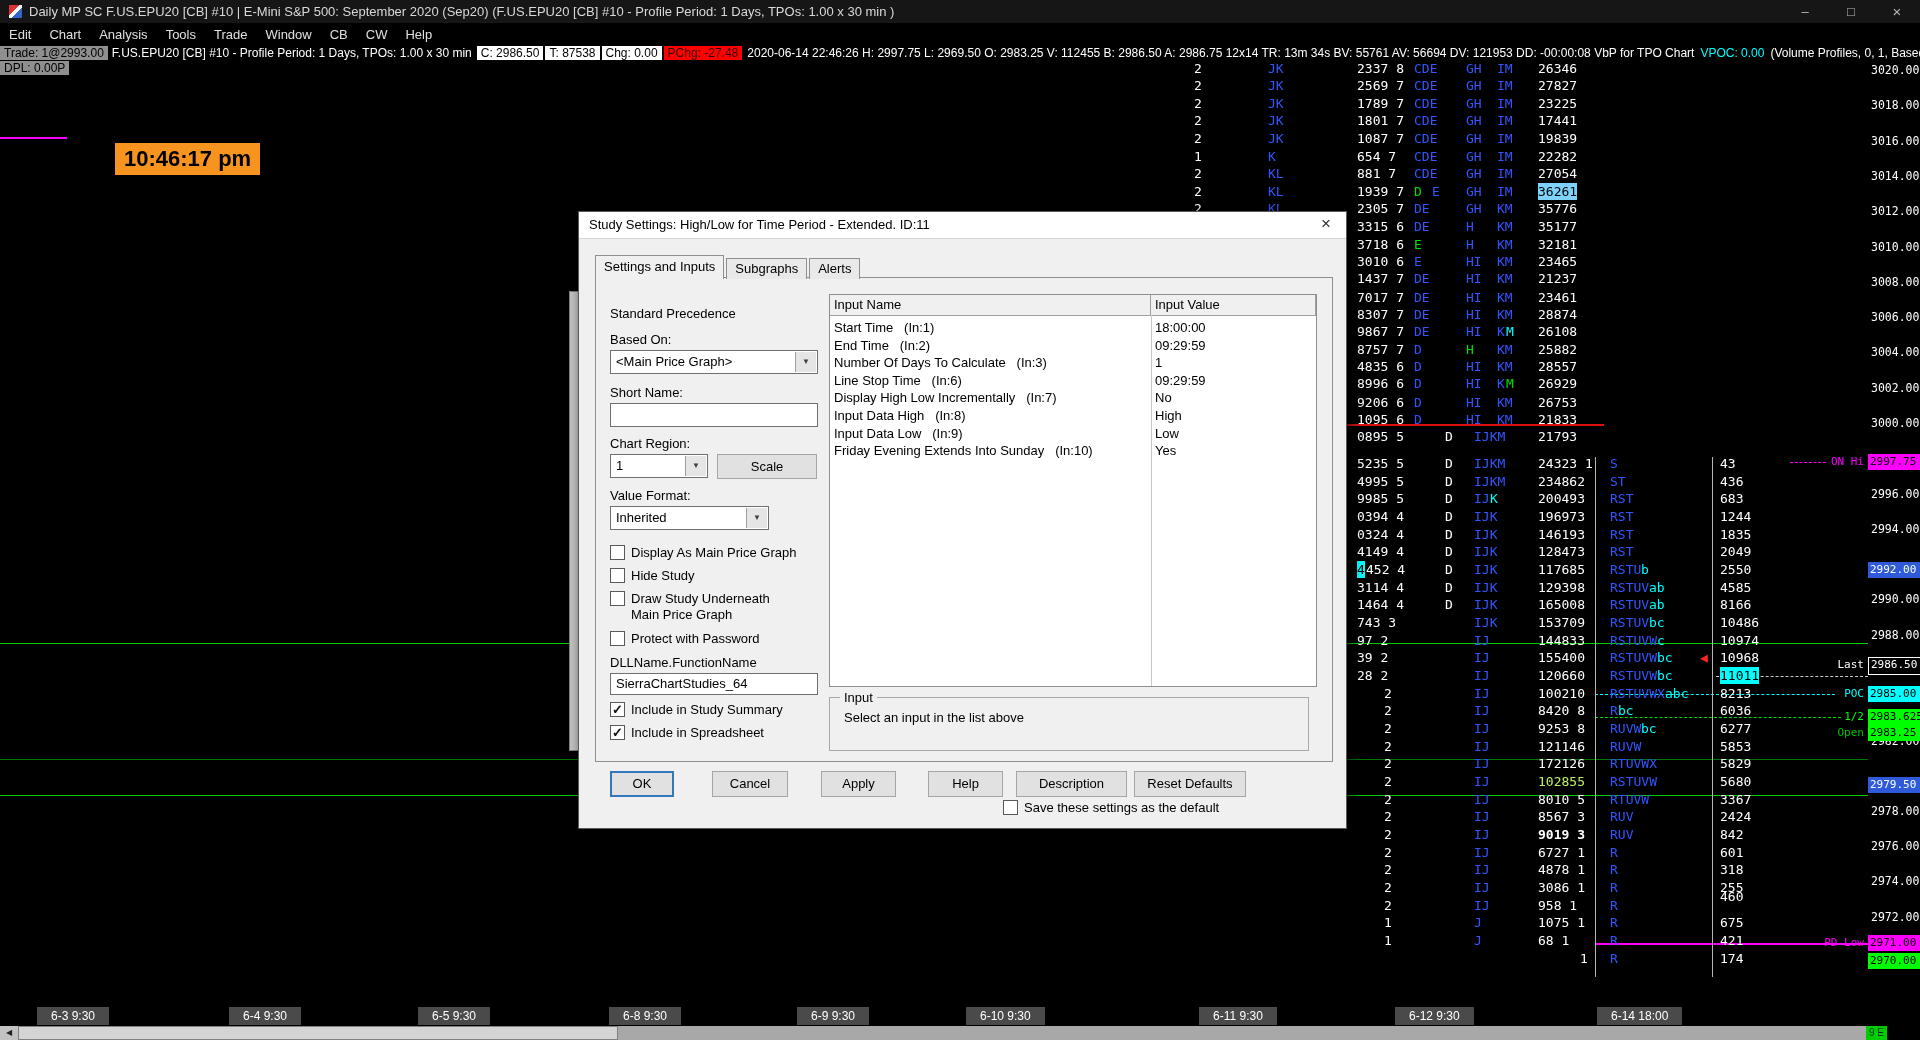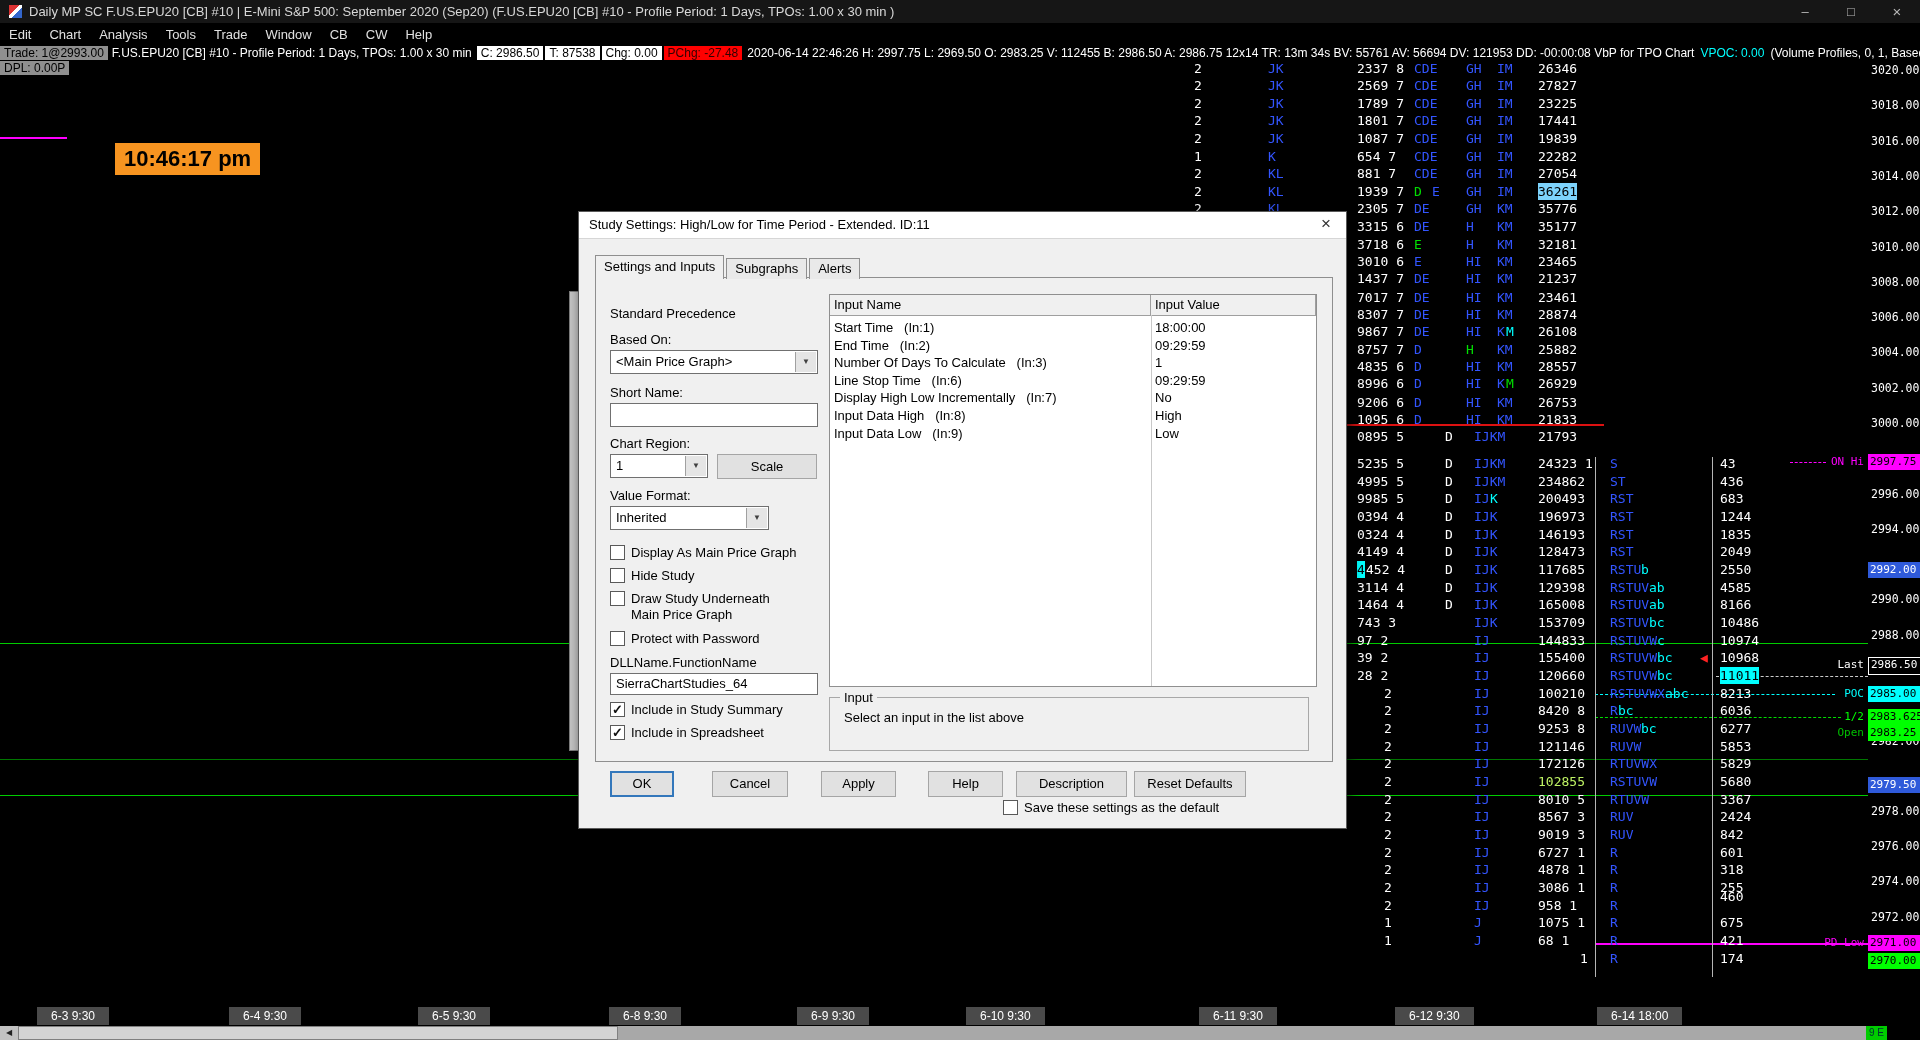--- a/index.html
+++ b/index.html
@@ -369,21 +369,21 @@
       <div class="chart-text" style="left: 1538px; top: 791px; color: rgb(255, 255, 255);">8010 5</div>
       <div class="chart-text" style="left: 1610px; top: 791px; color: rgb(51, 85, 255);">RTUVW</div>
       <div class="chart-text" style="left: 1720px; top: 791px; color: rgb(255, 255, 255);">3367</div>
       <div class="chart-text" style="left: 1384px; top: 808px; color: rgb(255, 255, 255);">2</div>
       <div class="chart-text" style="left: 1474px; top: 808px; color: rgb(51, 85, 255);">IJ</div>
       <div class="chart-text" style="left: 1538px; top: 808px; color: rgb(255, 255, 255);">8567 3</div>
       <div class="chart-text" style="left: 1610px; top: 808px; color: rgb(51, 85, 255);">RUV</div>
       <div class="chart-text" style="left: 1720px; top: 808px; color: rgb(255, 255, 255);">2424</div>
       <div class="chart-text" style="left: 1384px; top: 826px; color: rgb(255, 255, 255);">2</div>
       <div class="chart-text" style="left: 1474px; top: 826px; color: rgb(51, 85, 255);">IJ</div>
-      <div class="chart-text" style="left: 1538px; top: 826px; color: rgb(255, 255, 255);">9019 3</div>
+      <div class="chart-text" style="left: 1538px; top: 826px; color: rgb(255, 255, 255); font-weight: bold;">9019 3</div>
       <div class="chart-text" style="left: 1610px; top: 826px; color: rgb(51, 85, 255);">RUV</div>
       <div class="chart-text" style="left: 1720px; top: 826px; color: rgb(255, 255, 255);">842</div>
       <div class="chart-text" style="left: 1384px; top: 844px; color: rgb(255, 255, 255);">2</div>
       <div class="chart-text" style="left: 1474px; top: 844px; color: rgb(51, 85, 255);">IJ</div>
       <div class="chart-text" style="left: 1538px; top: 844px; color: rgb(255, 255, 255);">6727 1</div>
       <div class="chart-text" style="left: 1610px; top: 844px; color: rgb(51, 85, 255);">R</div>
       <div class="chart-text" style="left: 1720px; top: 844px; color: rgb(255, 255, 255);">601</div>
       <div class="chart-text" style="left: 1384px; top: 861px; color: rgb(255, 255, 255);">2</div>
       <div class="chart-text" style="left: 1474px; top: 861px; color: rgb(51, 85, 255);">IJ</div>
       <div class="chart-text" style="left: 1538px; top: 861px; color: rgb(255, 255, 255);">4878 1</div>
@@ -561,20 +561,24 @@
             <span class="it-val">No</span>
           </div>
           <div class="it-row" style="top: 92px;">
             <span class="it-name">Input Data High   (In:8)</span>
             <span class="it-val">High</span>
           </div>
           <div class="it-row" style="top: 109.6px;">
             <span class="it-name">Input Data Low   (In:9)</span>
             <span class="it-val">Low</span>
           </div>
+          <div class="it-row" style="top: 127.2px;">
+            <span class="it-name">Friday Evening Extends Into Sunday   (In:10)</span>
+            <span class="it-val">Yes</span>
+          </div>
         </div>
     </div>
 
     <div id="input-group">
       <span class="glabel">Input</span>
       <span class="ghint">Select an input in the list above</span>
     </div>
 
     <div class="cbrow" style="left:424px;top:588px;width:300px;">
       <span class="cb"></span>

